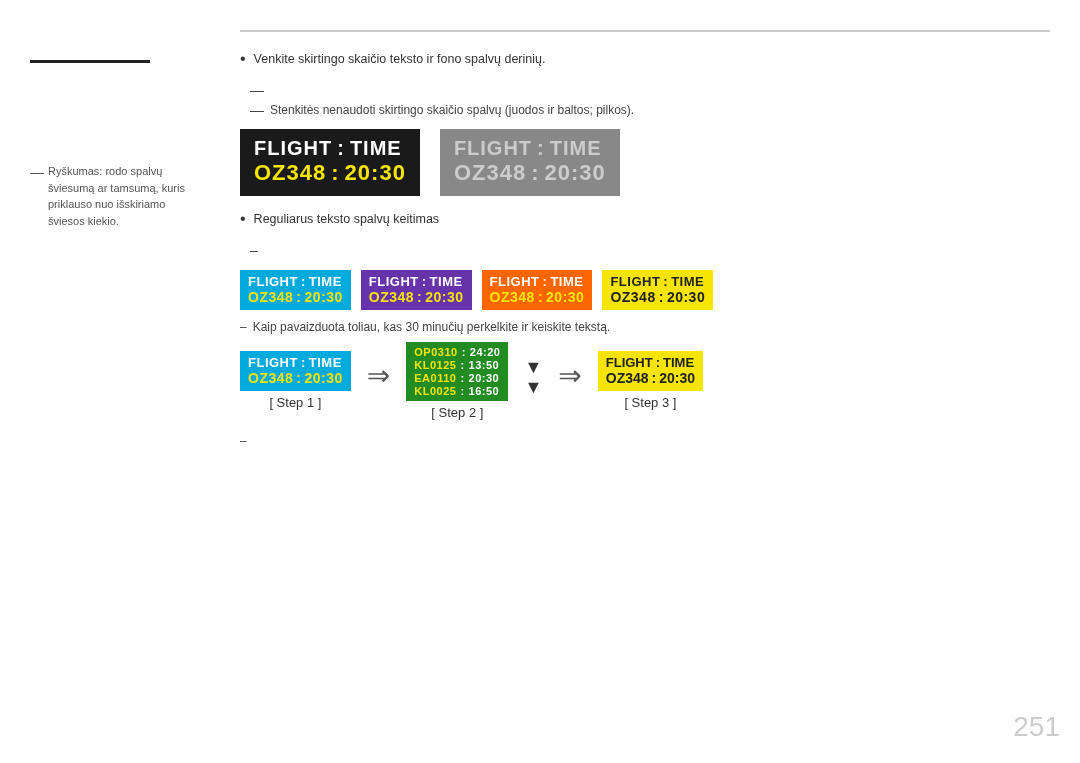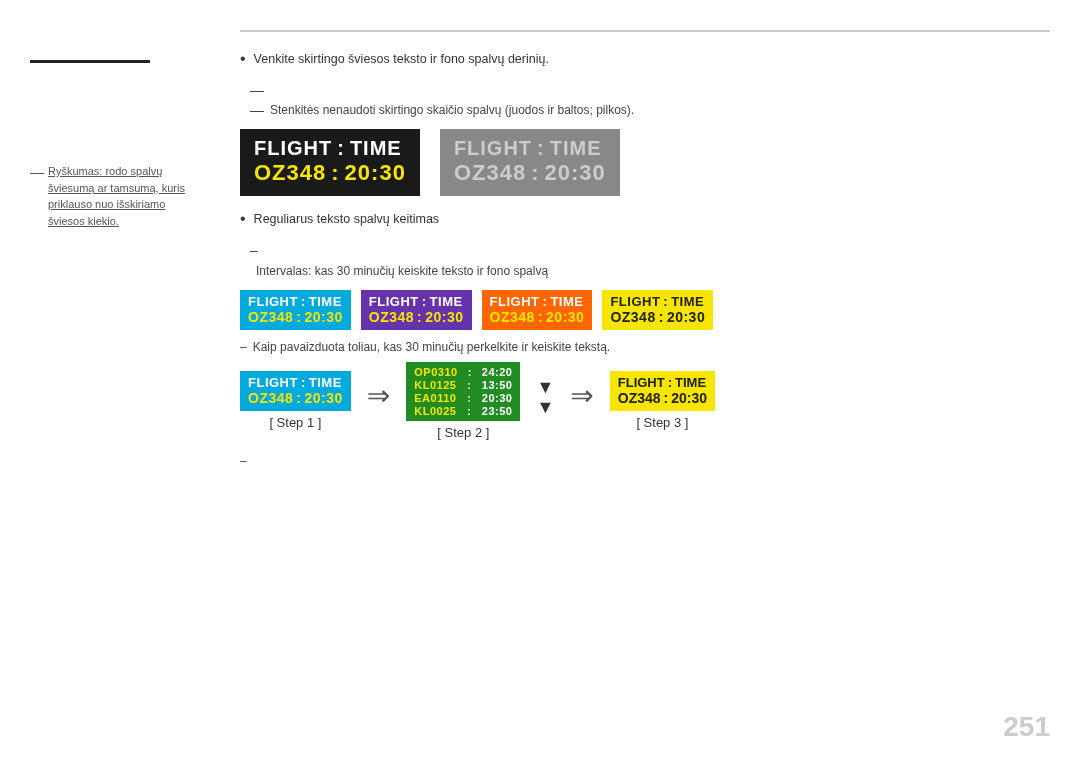--- a/index.html
+++ b/index.html
@@ -32,21 +32,20 @@
       width: 120px;
       height: 3px;
       background: #222;
       margin-bottom: 100px;
     }
 
     .sidebar-note {
       font-size: 11px;
       color: #555;
       line-height: 1.5;
-      text-decoration: underline;
     }
 
     .sidebar-dash {
       display: flex;
       align-items: flex-start;
       gap: 4px;
       margin-bottom: 4px;
     }
 
     .sidebar-dash .dash {
@@ -254,25 +253,24 @@
       background: #228b22;
       padding: 4px 8px;
       display: flex;
       flex-direction: column;
       gap: 1px;
     }
 
     .board-green-multi .gm-row {
       display: flex;
       align-items: center;
-      gap: 10px;
+      gap: 4px;
       font-size: 11px;
       font-weight: bold;
       letter-spacing: 0.5px;
-      justify-content: space-between;
     }
 
     .gm-flight { color: #f5e500; }
     .gm-time { color: #fff; }
 
     
     .down-arrows {
       display: flex;
       flex-direction: column;
       align-items: center;
@@ -306,24 +304,24 @@
       align-items: center;
       gap: 3px;
       font-size: 14px;
       font-weight: bold;
       color: #222;
     }
 
     .page-number {
       position: absolute;
       bottom: 20px;
-      right: 30px;
+      right: 20px;
       font-size: 28px;
       color: #ccc;
-      font-weight: 700;
+      font-weight: 400;
     }
 
     .colon-sep {
       margin: 0 1px;
     }
 
     .notes-section {
       margin-top: 4px;
     }
 
@@ -349,21 +347,21 @@
       <span class="sidebar-note">Ryškumas: rodo spalvų šviesumą ar tamsumą, kuris priklauso nuo išskiriamo šviesos kiekio.</span>
     </div>
   </div>
 
   <div class="main-content">
     <div class="top-line"></div>
 
     <ul class="bullet-list">
       <li>
         <span class="bullet-dot">•</span>
-        <span>Venkite skirtingo šviesos teksto ir fono spalvų derinių.</span>
+        <span>Venkite skirtingo skaičio teksto ir fono spalvų derinių.</span>
       </li>
     </ul>
 
     <ul class="dash-list">
       <li>
         <span class="dash-char">—</span>
       </li>
       <li>
         <span class="dash-char">—</span>
         <span>Stenkitės nenaudoti skirtingo skaičio spalvų (juodos ir baltos; pilkos).</span>
@@ -402,24 +400,20 @@
     <ul class="bullet-list">
       <li>
         <span class="bullet-dot">•</span>
         <span>Reguliarus teksto spalvų keitimas</span>
       </li>
     </ul>
     <ul class="dash-list">
       <li>
         <span class="dash-char">–</span>
       </li>
-      <li>
-        <span class="dash-char"></span>
-        <span>Intervalas: kas 30 minučių keiskite teksto ir fono spalvą</span>
-      </li>
     </ul>
 
     <div class="small-boards-row">
 
       <div class="small-board board-cyan">
         <div class="s-top">
           <span>FLIGHT</span>
           <span> : </span>
           <span>TIME</span>
         </div>
@@ -508,21 +502,21 @@
             <span class="gm-time">13:50</span>
           </div>
           <div class="gm-row">
             <span class="gm-flight">EA0110</span>
             <span class="gm-time"> : </span>
             <span class="gm-time">20:30</span>
           </div>
           <div class="gm-row">
             <span class="gm-flight">KL0025</span>
             <span class="gm-time"> : </span>
-            <span class="gm-time">23:50</span>
+            <span class="gm-time">16:50</span>
           </div>
         </div>
         <div class="step-label">[ Step 2 ]</div>
       </div>
 
       <div class="down-arrows">
         <div class="down-arrow">▼</div>
         <div class="down-arrow">▼</div>
       </div>
 

